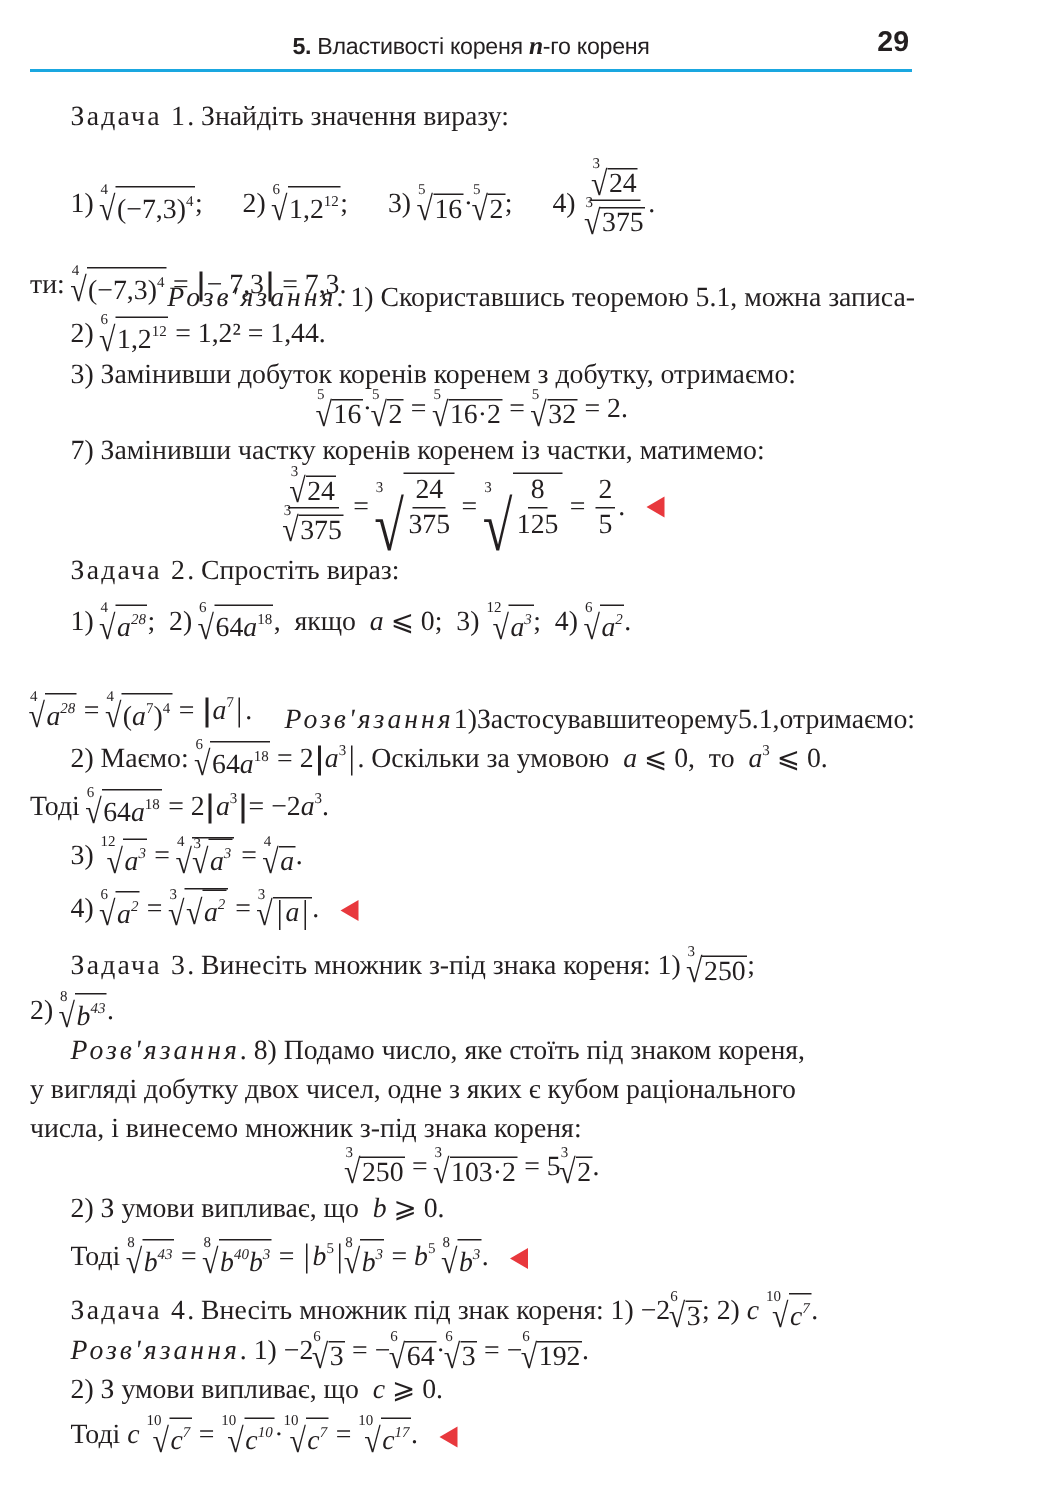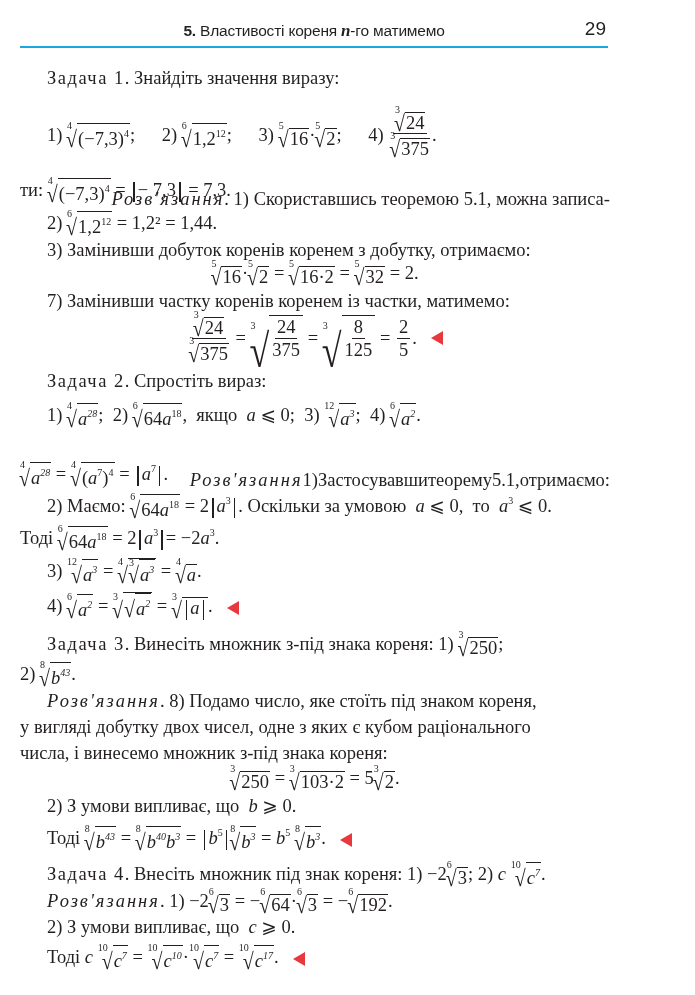--- a/index.html
+++ b/index.html
@@ -4,21 +4,21 @@
 <style>
   html,body{margin:0;padding:0;background:#fff;}
   body{width:695px;height:995px;position:relative;overflow:hidden;
        font-family:"DejaVu Serif","Liberation Serif",serif;color:#231f20;}
   .hdr{position:absolute;left:20px;top:0;width:588px;height:48px;}
   .hdr-title{position:absolute;left:0;width:588px;top:21px;text-align:center;
        font-family:"Liberation Sans",sans-serif;font-size:15.5px;letter-spacing:-0.2px;}
   .hdr-title b{font-weight:bold;}
   .hdr-title i{font-family:"Liberation Serif",serif;font-style:italic;font-weight:bold;font-size:17px;}
   .hdr-page{position:absolute;right:2px;top:18px;font-family:"Liberation Sans",sans-serif;
-       font-weight:normal;font-size:19px;}
+       font-weight:bold;font-size:19px;}
   .hdr-line{position:absolute;left:0;top:46px;width:588px;height:2px;background:#1aa7e0;}
 
   .ln{position:absolute;left:20px;width:590px;font-family:"Liberation Serif",serif;
       font-size:18.5px;white-space:nowrap;line-height:22px;}
   .ind{left:47px;}
   .bold{font-weight:normal;letter-spacing:1.5px;}
   .it{font-style:italic;text-align:right;}
   .sp{letter-spacing:2px;font-style:italic;}
   .c{text-align:center;left:20px;width:590px;}
   .just{display:flex;justify-content:flex-end;margin-top:37px;}
@@ -35,21 +35,21 @@
   .frac .num{border-bottom:1.3px solid #231f20;padding:0 2px;line-height:22px;}
   .frac .den{line-height:22px;}
   .tri{display:inline-block;width:0;height:0;border-top:7px solid transparent;border-bottom:7px solid transparent;
        border-right:12px solid #e8383d;margin-left:14px;vertical-align:middle;}
   .bar{display:inline-block;width:1.5px;height:20px;background:#231f20;vertical-align:middle;margin:0 3px;}
 </style>
 </head>
 <body>
 
 <div class="hdr">
-  <div class="hdr-title"><b>5.</b><span> Властивості кореня </span><i>n</i><span>-го матимемо</span></div>
+  <div class="hdr-title"><b>5.</b><span> Властивості кореня </span><i>n</i><span>-го кореня</span></div>
   <div class="hdr-page">29</div>
   <div class="hdr-line"></div>
 </div>
 
 <div class="ln ind" style="top:67px"><span class="bold">Задача 1</span><span>. Знайдіть значення виразу:</span></div>
 
 <div class="ln ind" style="top:111px">
   <span>1)&nbsp;<span class="rad">
         <span class="idx">4</span>
         <span class="sym">√</span>

